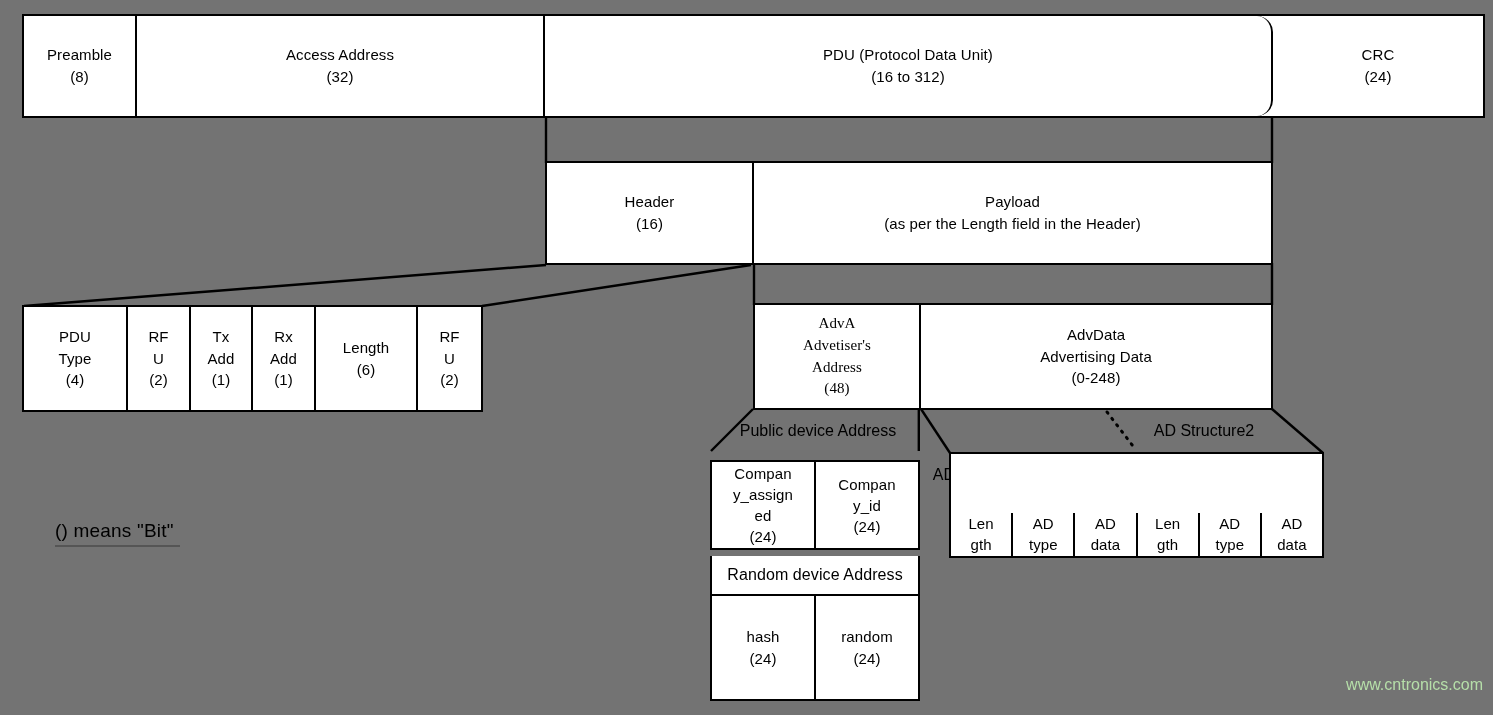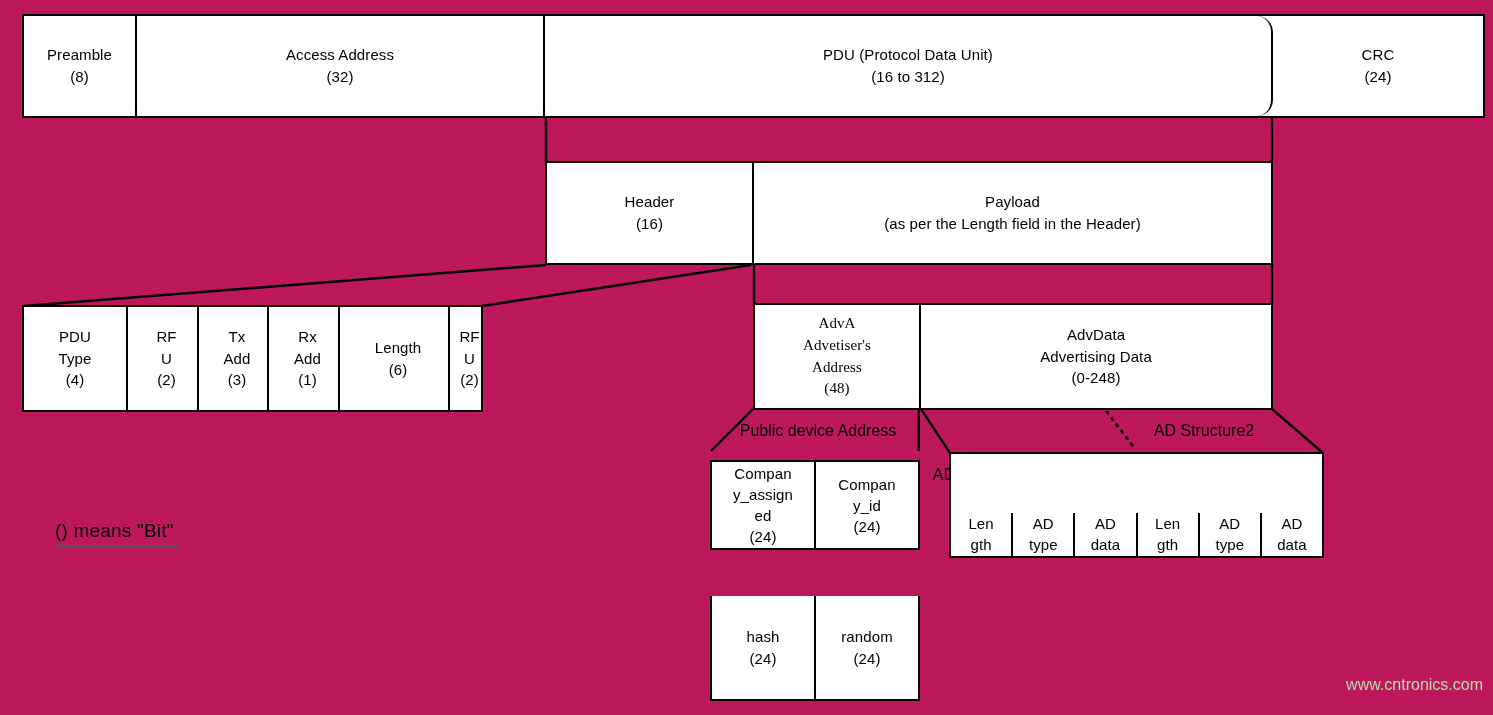--- a/index.html
+++ b/index.html
@@ -6,21 +6,21 @@
     margin: 0;
     padding: 0;
     background: #ffffff;
     font-family: "Liberation Sans", "DejaVu Sans", sans-serif;
     color: #000000;
   }
   #canvas {
     position: relative;
     width: 1493px;
     height: 715px;
-    background: #be185d;
+    background: #737373;
     overflow: hidden;
   }
   #connector-svg {
     position: absolute;
     left: 0; top: 0;
     width: 1493px; height: 715px;
   }
   #connector-svg line {
     stroke: #000000;
     stroke-width: 2.4;
@@ -128,35 +128,35 @@
     <div class="cell" style="flex-basis:207px;">
       <span class="cell-text">Header
 (16)</span>
     </div>
     <div class="cell grow">
       <span class="cell-text">Payload
 (as per the Length field in the Header)</span>
     </div>
   </div>
 
-  <div class="row" style="left:22px; top:305px; width:461px; height:107px;gap:8px;">
+  <div class="row" style="left:22px; top:305px; width:461px; height:107px;">
     <div class="cell" style="flex-basis:104px;">
       <span class="cell-text">PDU
 Type
 (4)</span>
     </div>
     <div class="cell" style="flex-basis:63px;">
       <span class="cell-text">RF
 U
 (2)</span>
     </div>
     <div class="cell" style="flex-basis:62px;">
       <span class="cell-text">Tx
 Add
-(3)</span>
+(1)</span>
     </div>
     <div class="cell" style="flex-basis:63px;">
       <span class="cell-text">Rx
 Add
 (1)</span>
     </div>
     <div class="cell" style="flex-basis:102px;">
       <span class="cell-text">Length
 (6)</span>
     </div>
@@ -193,20 +193,25 @@
 ed
 (24)</span>
     </div>
     <div class="cell grow">
       <span class="cell-text" style="line-height:1.4;">Compan
 y_id
 (24)</span>
     </div>
   </div>
 
+  <div class="row no-top" style="left:710px; top:556px; width:210px; height:40px;">
+    <div class="cell grow">
+      <span class="cell-text" style="font-size:16px;">Random device Address</span>
+    </div>
+  </div>
 
   <div class="row no-top" style="left:710px; top:596px; width:210px; height:105px;">
     <div class="cell" style="flex-basis:104px;">
       <span class="cell-text">hash
 (24)</span>
     </div>
     <div class="cell grow">
       <span class="cell-text">random
 (24)</span>
     </div>

